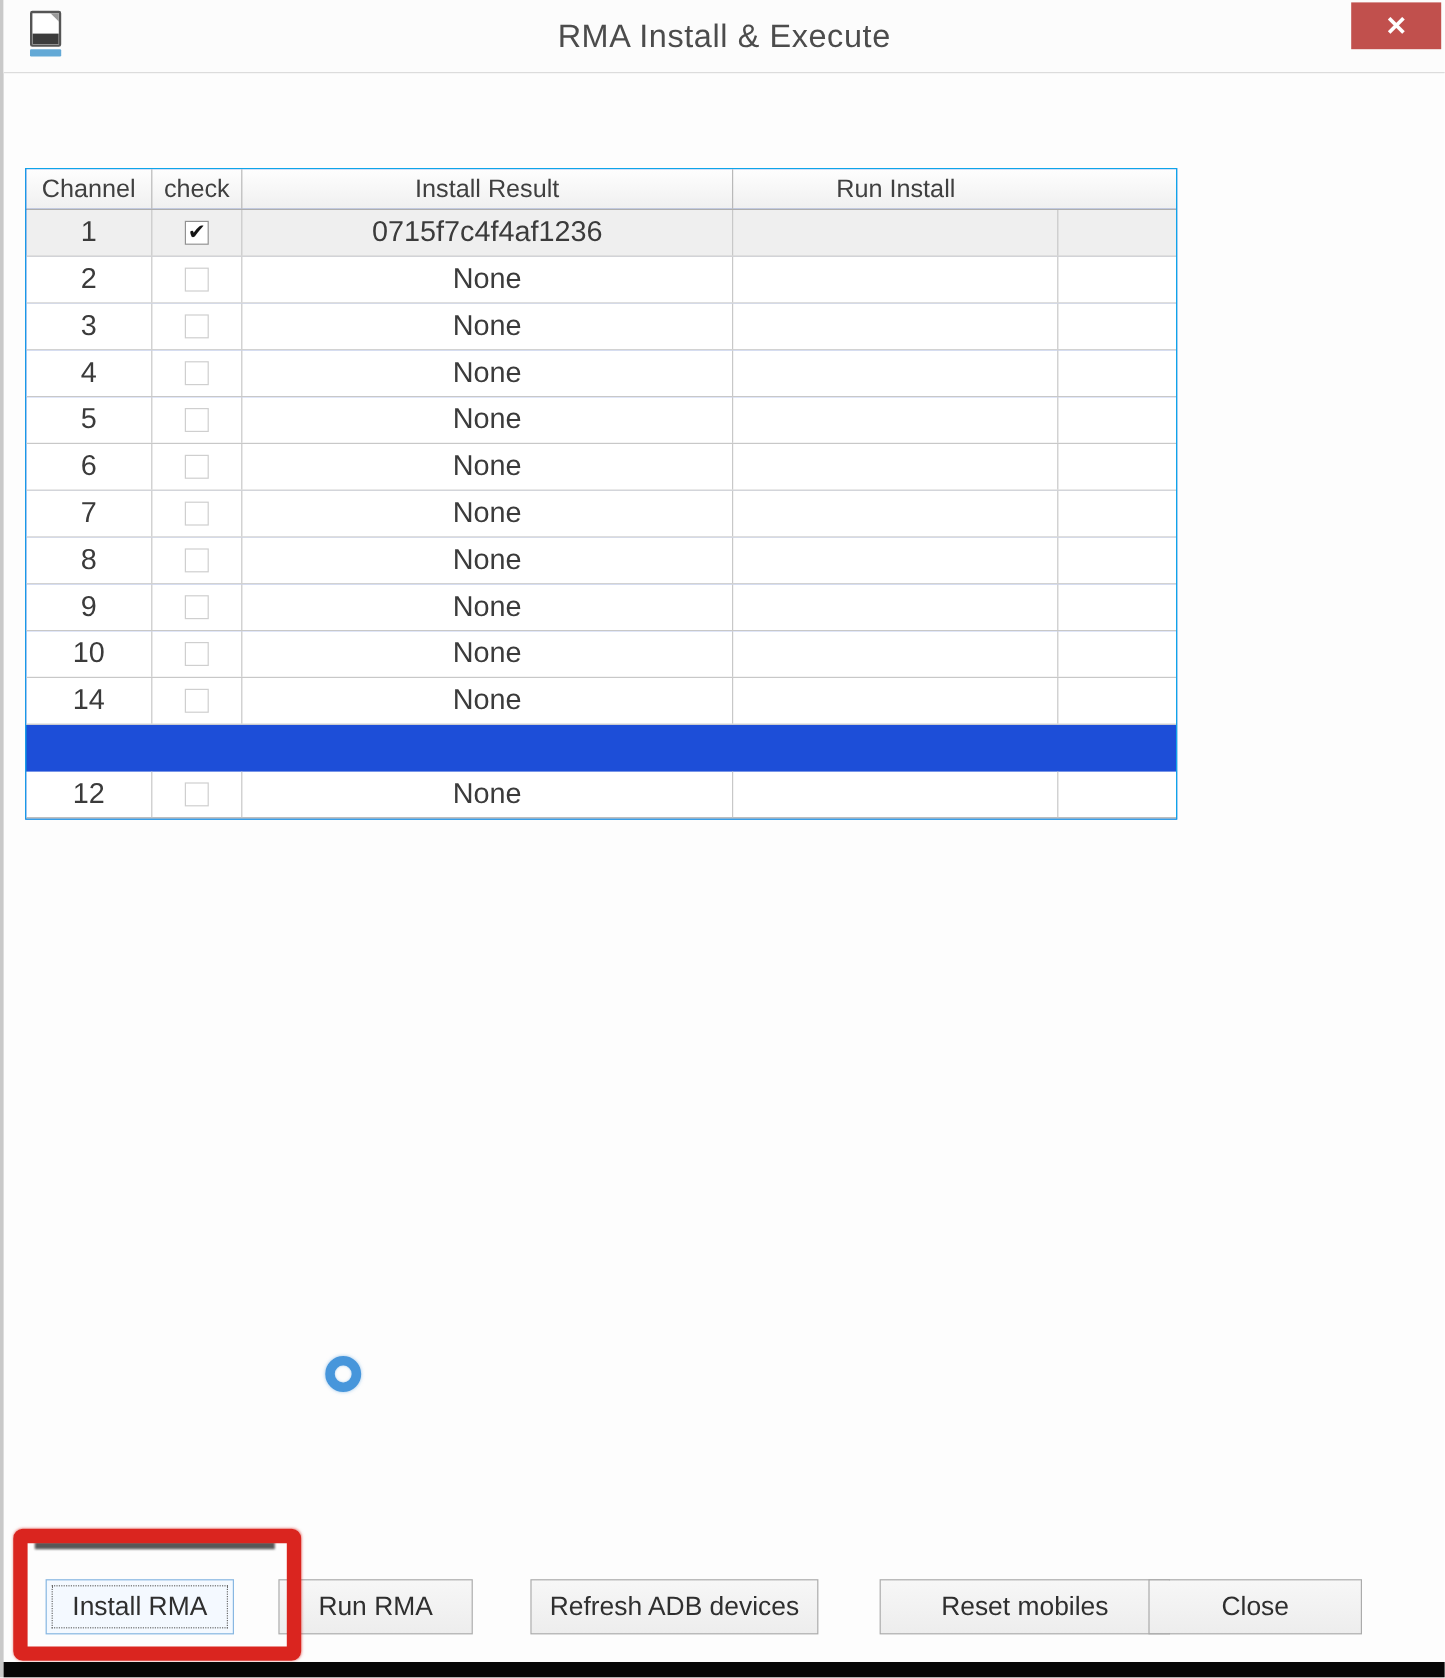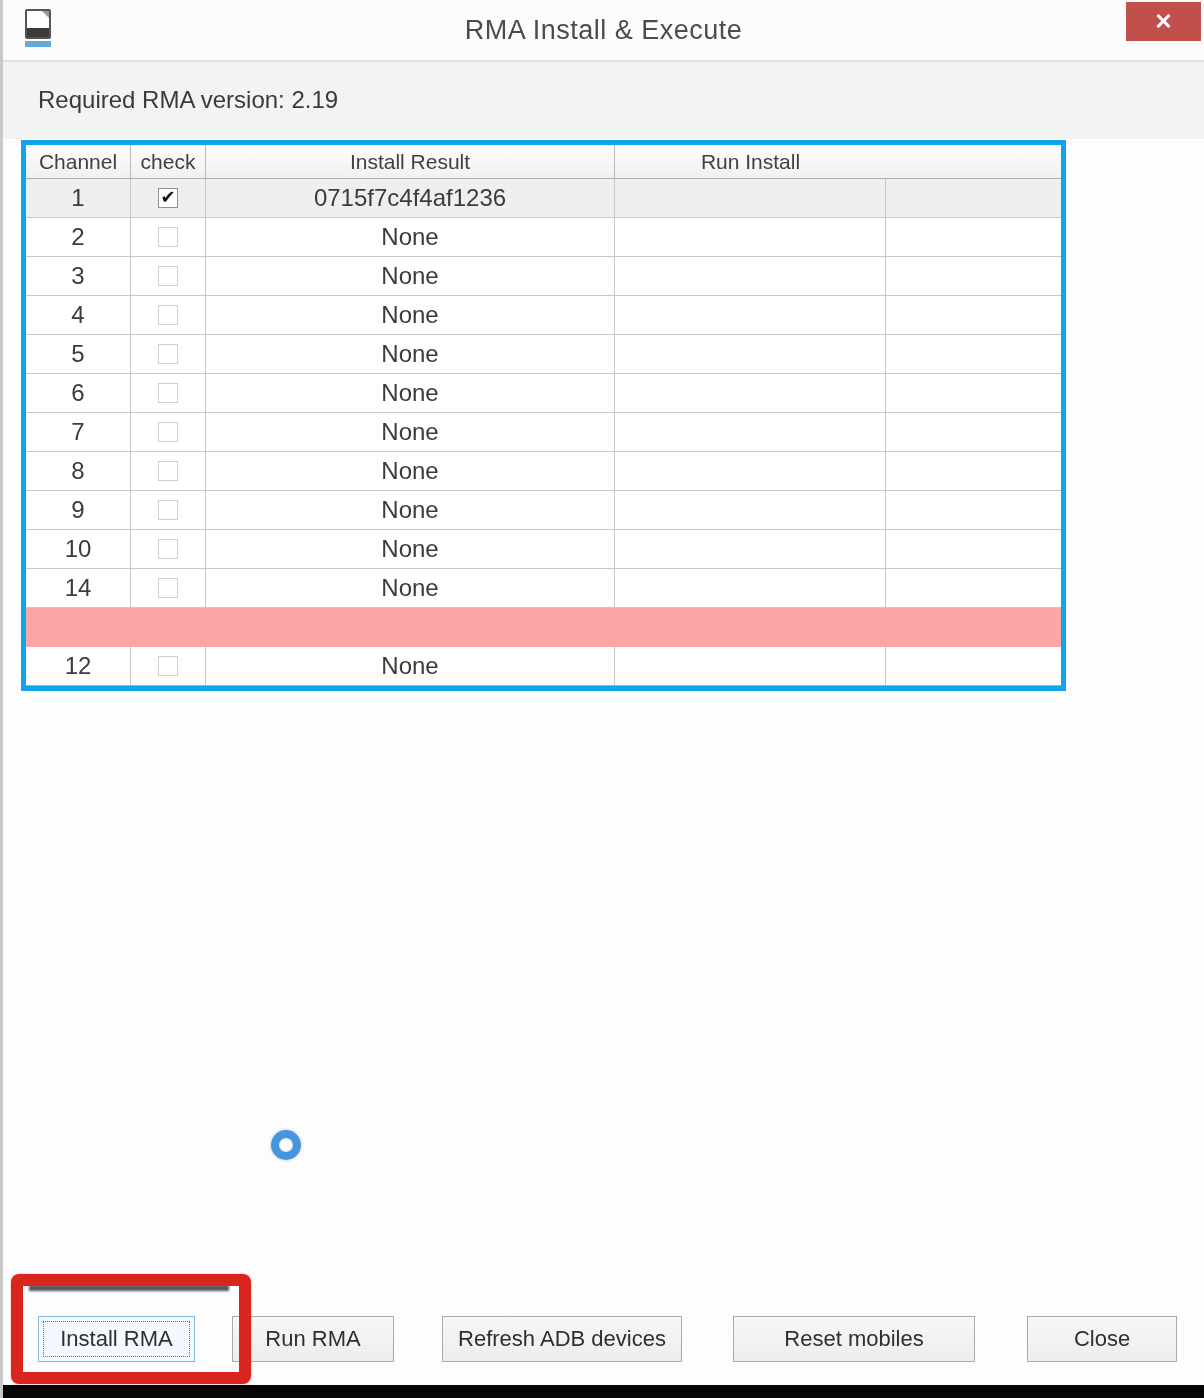--- a/index.html
+++ b/index.html
@@ -46,22 +46,22 @@
   
   .info-strip{
     position:absolute;left:0;top:61px;width:100%;height:78px;
     background:#f3f3f3;border-top:1px solid #e2e2e2;box-sizing:border-box;
   }
   .info-strip .text{
     position:absolute;left:35px;top:24px;font-size:24px;color:#3a3a3a;
   }
   
   .grid{
-    position:absolute;left:18px;top:140px;width:1045px;
-    background:#fca5a5;border:5px solid #0ea5e9;box-sizing:border-box;
+    position:absolute;left:18px;top:140px;width:960px;
+    background:#1d4ed8;border:1px solid #0ea5e9;box-sizing:border-box;
   }
   .hrow,.row{
     display:grid;grid-template-columns:105px 75px 409px 271px 310px;
   }
   .hrow{
     height:33px;background:linear-gradient(#fefefe,#f0f0f0);
     border-bottom:1px solid #aeaeae;
   }
   .row{height:38px;border-bottom:1px solid #c8c8c8;background:#fff;}
   .row:last-child{border-bottom:1px solid #aeaeae;margin-top:39px;}
@@ -93,21 +93,21 @@
     font-family:"Liberation Sans",sans-serif;
   }
   .btn.focused{
     background:#f4f9ff;border:1px solid #88b7e2;
     outline:1px dotted #6b6b6b;outline-offset:-6px;
   }
   #btn-install{left:35px;width:157px;}
   #btn-run{left:229px;width:162px;}
   #btn-refresh{left:439px;width:240px;}
   #btn-reset{left:730px;width:242px;}
-  #btn-close{left:1024px;width:150px;}
+  #btn-close{left:954px;width:178px;}
   
   .annotation{
     position:absolute;left:8px;top:1274px;width:240px;height:110px;
     border:12px solid #da251f;border-radius:8px;box-sizing:border-box;
     pointer-events:none;z-index:10;
     box-shadow:0 0 2px rgba(218,37,31,.5);
   }
   .annotation-smudge{
     position:absolute;left:26px;top:1285px;width:200px;height:6px;
     background:rgba(45,45,45,.8);filter:blur(1px);z-index:9;pointer-events:none;
@@ -127,23 +127,20 @@
       <div class="body">
         <div class="fold"></div>
         <div class="screen"></div>
       </div>
       <div class="label"></div>
     </div>
     <div class="title">RMA Install &amp; Execute</div>
     <button class="close-btn">✕</button>
   </div>
 
-  <div class="info-strip">
-    <div class="text">Required RMA version: 2.19</div>
-  </div>
 
   <div class="grid">
     <div class="hrow">
       <div class="hcell">Channel</div>
       <div class="hcell">check</div>
       <div class="hcell">Install Result</div>
       <div class="hcell">Run Install</div>
     </div>
     <div id="grid-body">
         <div class="row selected checked">

